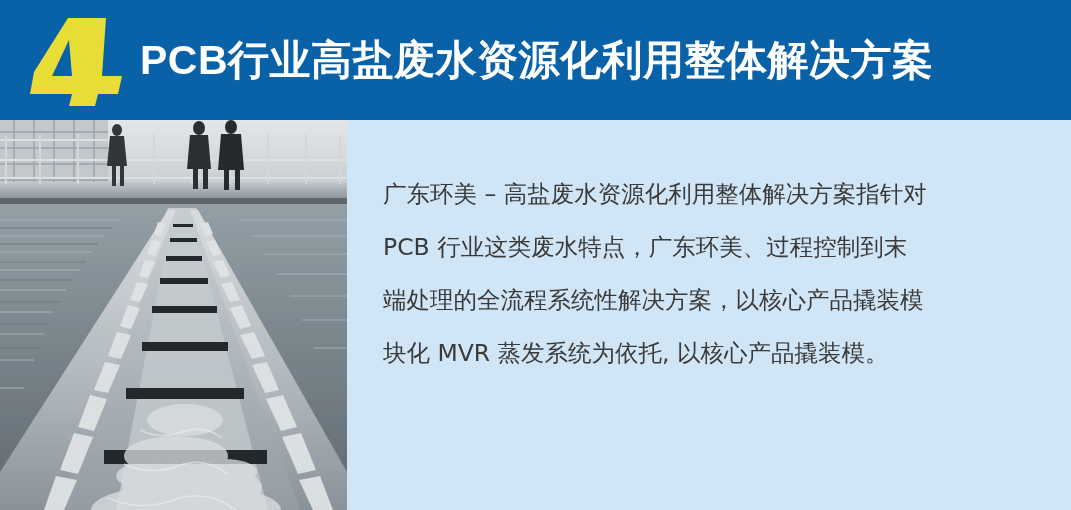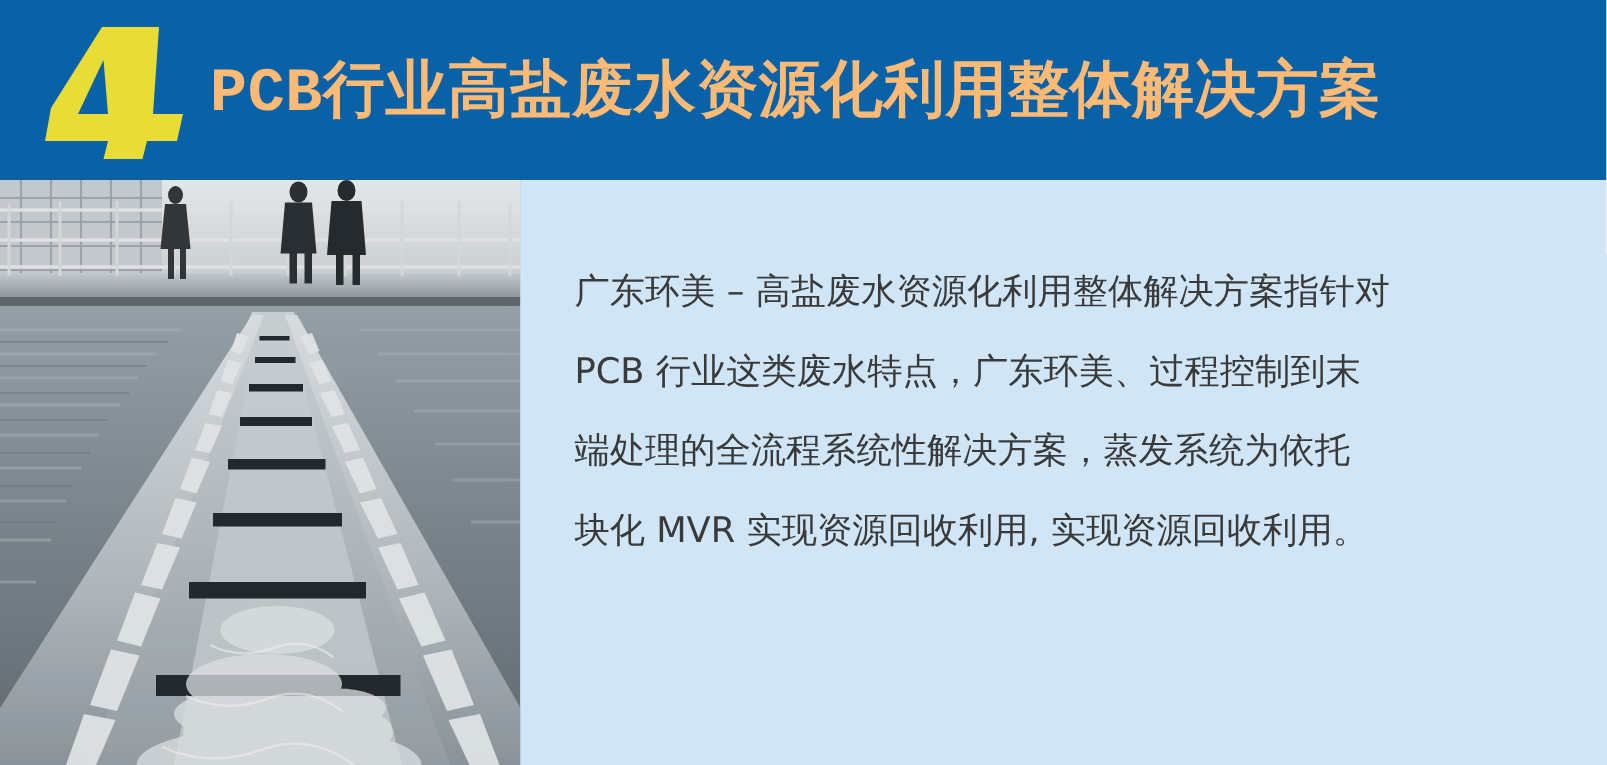--- a/index.html
+++ b/index.html
@@ -42,26 +42,26 @@
   .header-number svg {
     display: block;
     width: 100px;
     height: 92px;
   }
   .header-title {
     position: absolute;
     left: 140px;
     top: 50%;
     transform: translateY(-50%);
-    color: #fdba74;
+    color: #ffffff;
     font-size: 41px;
     font-weight: bold;
     letter-spacing: 0.5px;
     white-space: nowrap;
-    font-family: Liberation Mono, monospace;
+    font-family: Liberation Sans, sans-serif;
   }
 
   
   .content {
     position: absolute;
     left: 0;
     top: 120px;
     width: 1071px;
     height: 390px;
   }
@@ -265,19 +265,19 @@
         </g>
 
         <rect x="0" y="0" width="347" height="390" fill="#6d767c" opacity="0.10"></rect>
       </svg>
     </div>
 
     <div class="text-panel">
       <div class="body-text">
         <p>广东环美 – 高盐废水资源化利用整体解决方案指针对</p>
         <p>PCB 行业这类废水特点，广东环美、过程控制到末</p>
-        <p>端处理的全流程系统性解决方案，蒸发系统为依托</p>
-        <p>块化 MVR 实现资源回收利用, 实现资源回收利用。</p>
+        <p>端处理的全流程系统性解决方案，以核心产品撬装模</p>
+        <p>块化 MVR 蒸发系统为依托, 以核心产品撬装模。</p>
       </div>
     </div>
 
   </div>
 </div>
 
 </body></html>

